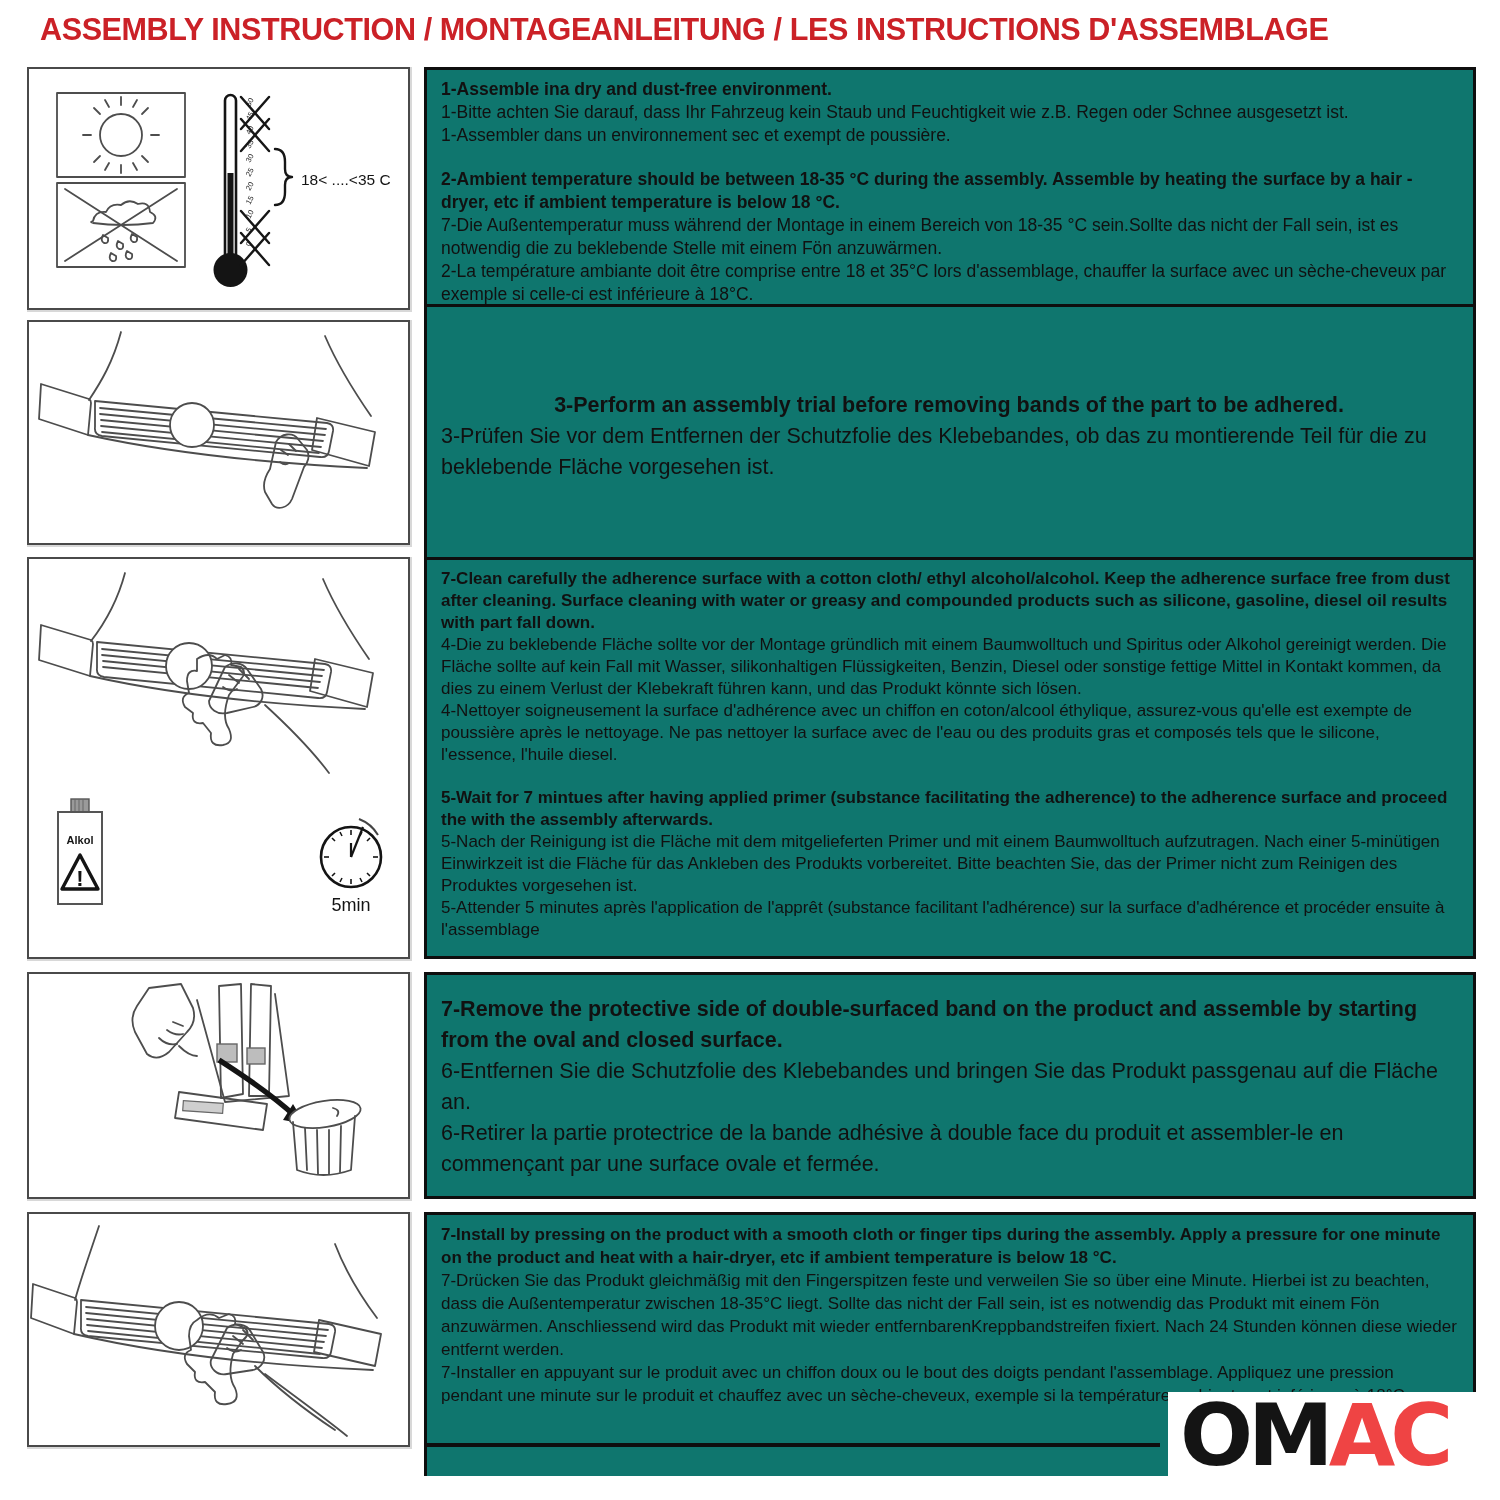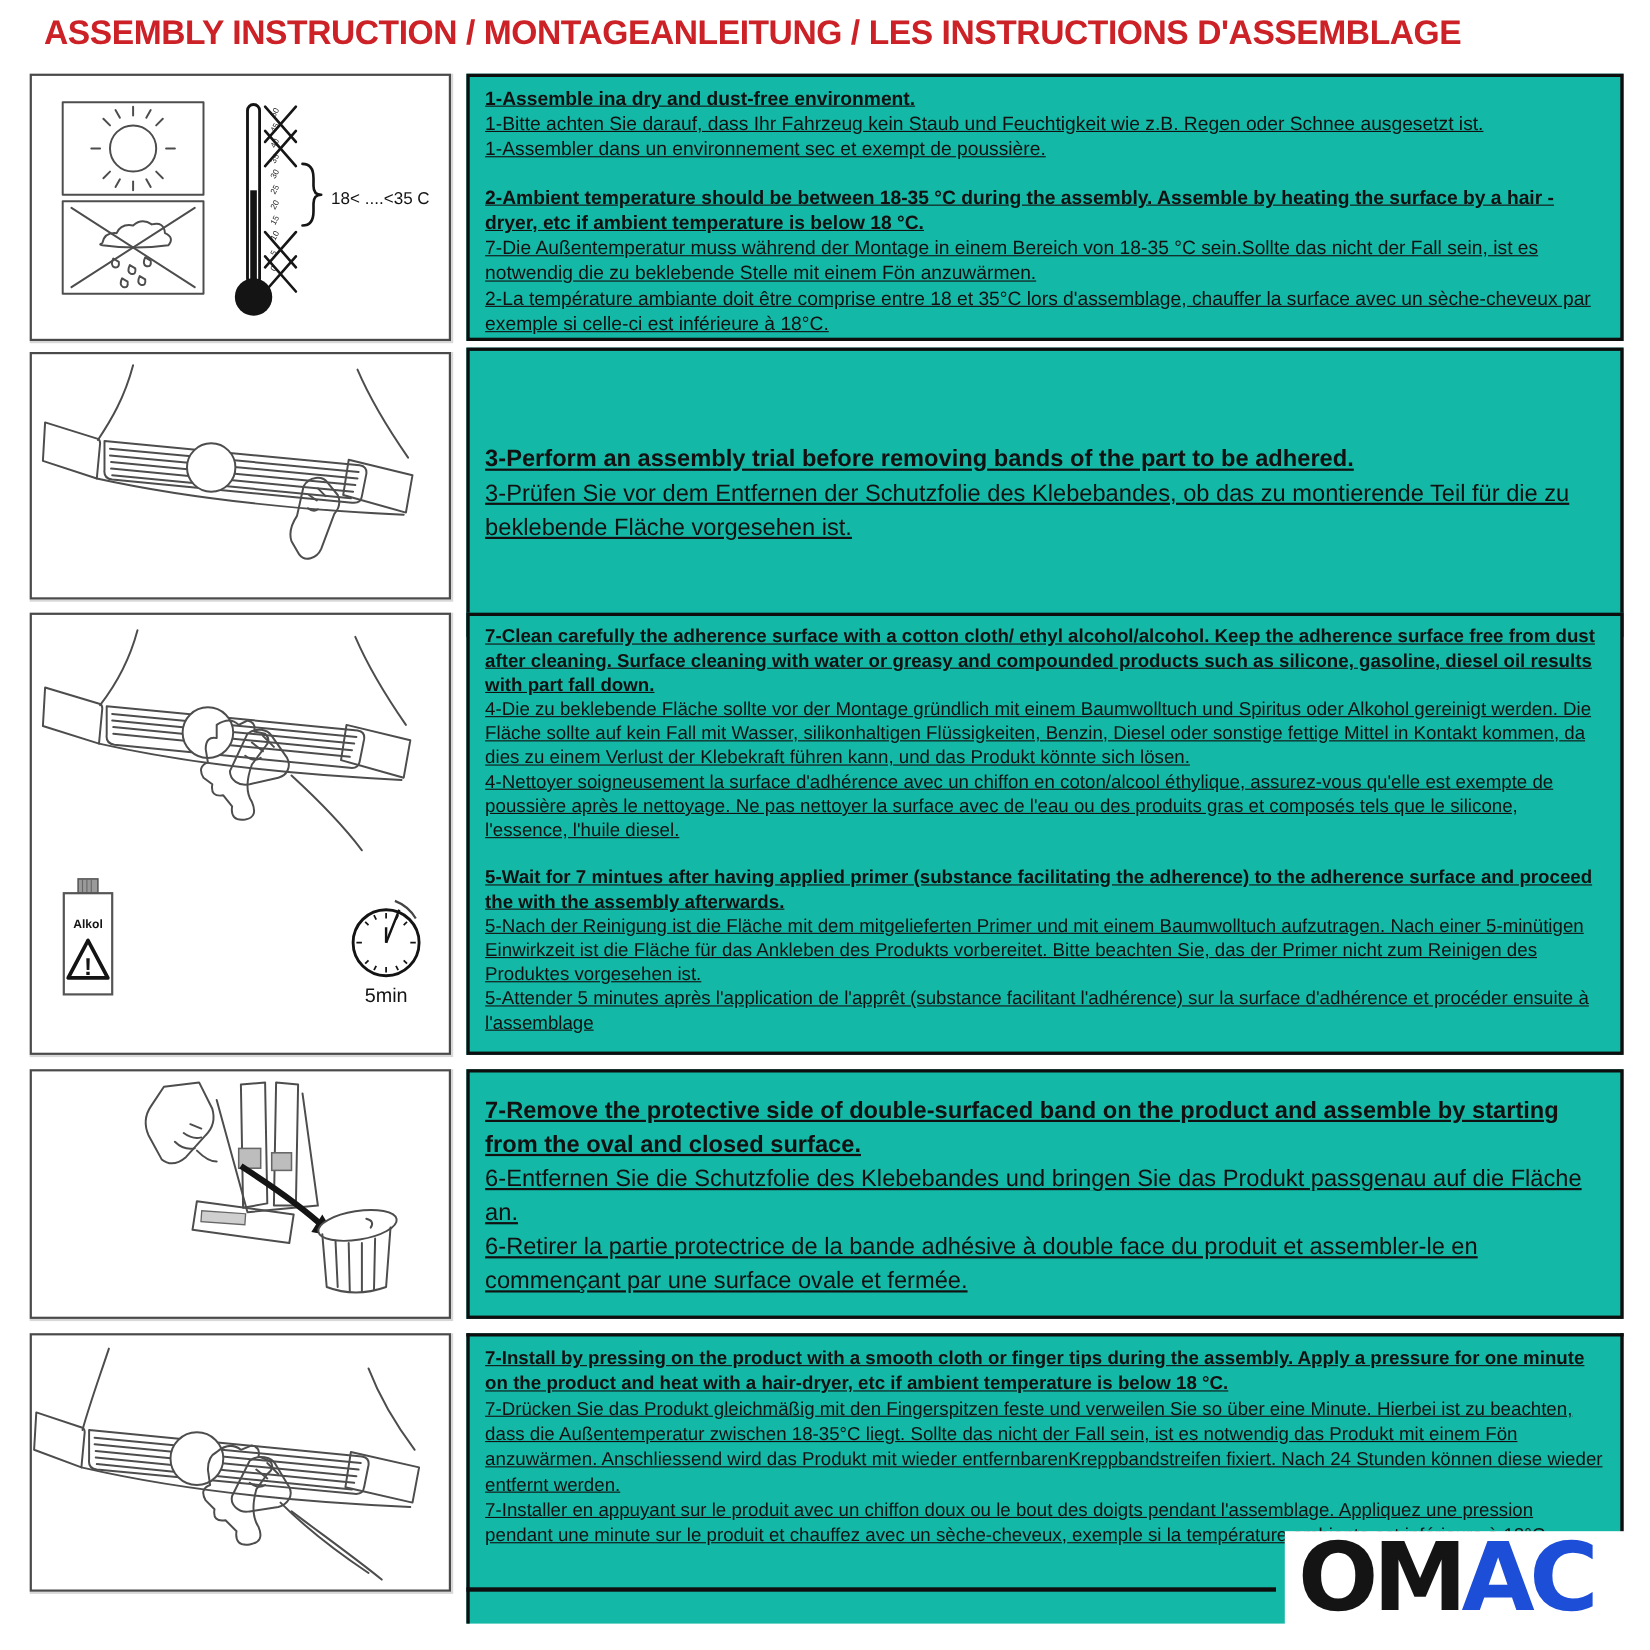--- a/index.html
+++ b/index.html
@@ -4,37 +4,37 @@
 <style>
   html,body{margin:0;padding:0;background:#ffffff;}
   .page{position:relative;width:1500px;height:1500px;background:#fff;overflow:hidden;
         font-family:"Liberation Sans", sans-serif;color:#111;}
   .title{position:absolute;left:40px;top:12px;font-size:31px;font-weight:800;
          color:#cb2127;letter-spacing:-0.4px;white-space:nowrap;transform:scaleX(.985);
          transform-origin:left center;}
   .box-left{position:absolute;left:27px;width:383px;border:2px solid #4a4a4a;
             background:#fff;box-sizing:border-box;box-shadow:1px 1px 0 1px #d8d8d8;}
   .box-right{position:absolute;left:424px;width:1052px;border:3px solid #0e0e0e;
-             background:#14b8a6;box-sizing:border-box;padding:8px 16px 6px 14px;text-decoration:underline;}
+             background:#0f766e;box-sizing:border-box;padding:8px 16px 6px 14px;}
   .box-right.center{display:flex;flex-direction:column;justify-content:center;}
   .para{margin:0;font-size:17.5px;line-height:23px;}
   .para.bold{font-weight:700;}
   .gap{height:21px;}
   .big .para{font-size:21.5px;line-height:31px;}
   .tight .para{font-size:17px;line-height:22px;}
   .last .para{font-size:17px;line-height:23px;}
   svg{display:block;}
   .sketch{stroke:#4d4d4d;fill:none;stroke-width:1.8;stroke-linecap:round;stroke-linejoin:round;}
   .sketch-dark{stroke:#161616;fill:none;stroke-width:2.4;stroke-linecap:round;stroke-linejoin:round;}
   .logo{position:absolute;left:1168px;top:1392px;width:330px;height:104px;background:#fff;
         display:flex;align-items:flex-start;justify-content:flex-start;z-index:5;padding-left:12px;box-sizing:border-box;}
   .logo span{font-family:"DejaVu Sans", sans-serif;font-weight:900;font-size:86px;
              letter-spacing:-5px;line-height:1;}
   .logo .black{color:#141414;}
-  .logo .red{color:#1d4ed8;}
+  .logo .red{color:#ef4444;}
   .rule{position:absolute;left:424px;top:1443px;width:736px;height:4px;background:#0e0e0e;z-index:1;}
 </style>
 </head>
 <body>
 
 <div class="page">
 
   <div class="title">ASSEMBLY INSTRUCTION / MONTAGEANLEITUNG / LES INSTRUCTIONS D'ASSEMBLAGE</div>
 
   <div class="box-left" style="top:67px;height:243px;">
@@ -130,21 +130,21 @@
         <line x1="73" y1="110" x2="290" y2="131"></line>
         <path d="M59,113 C150,133 255,142 338,146"></path>
         <circle cx="163" cy="103" r="22" fill="#ffffff"></circle>
       </g>
       <g>
         <path d="M247,120 c5,-9 17,-10 22,-3 l9,11 c3,6 1,13 -3,17 l-12,32 c-4,9 -15,12 -20,5 l-7,-12 c-3,-9 1,-17 5,-23 z" fill="#ffffff" class="sketch"></path>
         <path d="M252,128 l7,5 M260,122 l7,7 M251,140 q5,4 9,1" class="sketch" stroke-width="1.4"></path>
       </g>
     </svg>
   </div>
-  <div class="box-right big center" style="top:316px;height:263px;">
+  <div class="box-right big center" style="top:304px;height:263px;align-items:center;">
     <p class="para bold">3-Perform an assembly trial before removing bands of the part to be adhered.</p>
     <p class="para">3-Prüfen Sie vor dem Entfernen der Schutzfolie des Klebebandes, ob das zu montierende Teil für die zu beklebende Fläche vorgesehen ist.</p>
   </div>
 
   <div class="box-left" style="top:557px;height:402px;">
     <svg width="379" height="398" viewBox="0 0 379 398">
       <g class="sketch">
         <path d="M96,14 C88,44 76,64 62,82"></path>
         <path d="M294,20 C306,48 322,74 340,100"></path>
         <path d="M12,66 L62,81 Q64,82 64,85 L61,117 L10,101 Z"></path>

